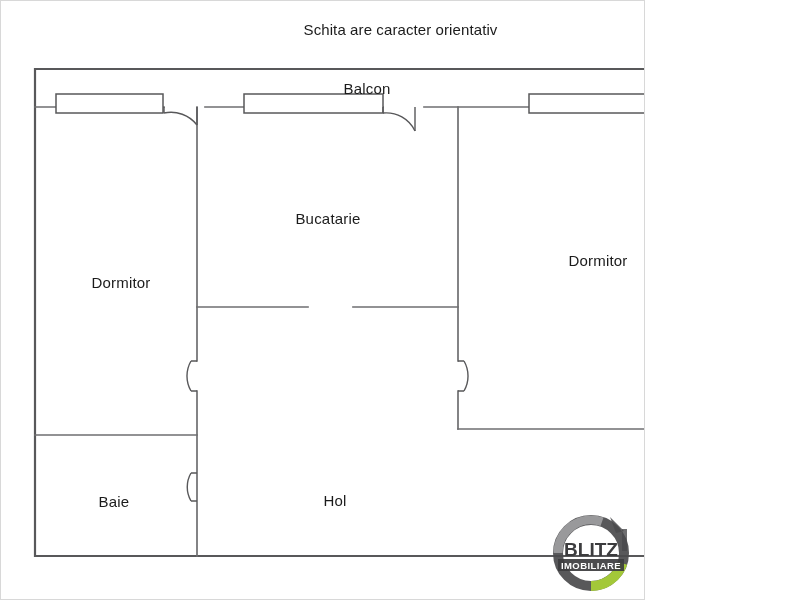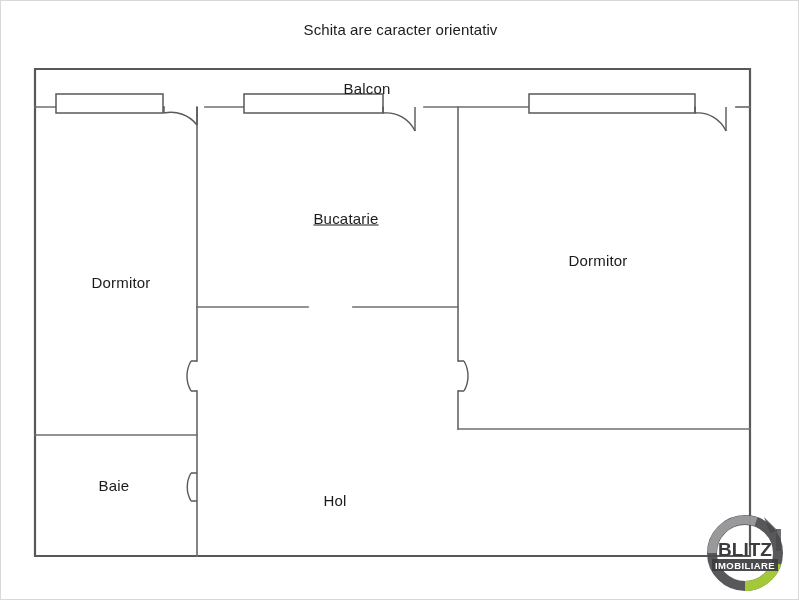--- a/index.html
+++ b/index.html
@@ -6,21 +6,21 @@
   html, body {
     margin: 0;
     padding: 0;
     background: #ffffff;
   }
   body {
     font-family: "Liberation Sans", sans-serif;
   }
   #app {
     position: relative;
-    width: 799px;
+    width: 645px;
     height: 600px;
     background: #ffffff;
     overflow: hidden;
     box-sizing: border-box;
     border: 1px solid #d8d8d8;
   }
   #plan-title {
     position: absolute;
     left: 0;
     top: 20px;
@@ -114,24 +114,24 @@
       <path d="M 463 360 A 30 30 0 0 1 463 390"></path>
 
       <path d="M 196 472 L 190 472 M 196 500 L 190 500"></path>
       <path d="M 190 472 A 28 28 0 0 0 190 500"></path>
     </g>
   </svg>
 
   <div>
     <div class="room-label" style="left:366px; top:87px;">Balcon</div>
     <div class="room-label" style="left:120px; top:281px;">Dormitor</div>
-    <div class="room-label" style="left:345px; top:217px;text-decoration:underline;">Bucatarie</div>
+    <div class="room-label" style="left:327px; top:217px;">Bucatarie</div>
     <div class="room-label" style="left:597px; top:259px;">Dormitor</div>
     <div class="room-label" style="left:334px; top:468px;margin-top:31px;">Hol</div>
-    <div class="room-label" style="left:113px; top:484px;">Baie</div>
+    <div class="room-label" style="left:113px; top:500px;">Baie</div>
   </div>
 
   <svg id="watermark" viewBox="0 0 94 96">
     <g>
       <circle cx="47" cy="52" r="33" fill="none" stroke="#4a4a4c" stroke-width="10" opacity="0.92"></circle>
       <path d="M 47 85 A 33 33 0 0 0 78.4 62.2" fill="none" stroke="#a8cf38" stroke-width="10" opacity="0.95"></path>
       <path d="M 14 52 A 33 33 0 0 1 58 20.8" fill="none" stroke="#cfcfd1" stroke-width="9" opacity="0.55"></path>
       <path d="M 66 16 L 80 30 L 72 32 Z" fill="#4a4a4c" opacity="0.85"></path>
       <rect x="78" y="28" width="5" height="22" fill="#4a4a4c" opacity="0.8"></rect>
     </g>

